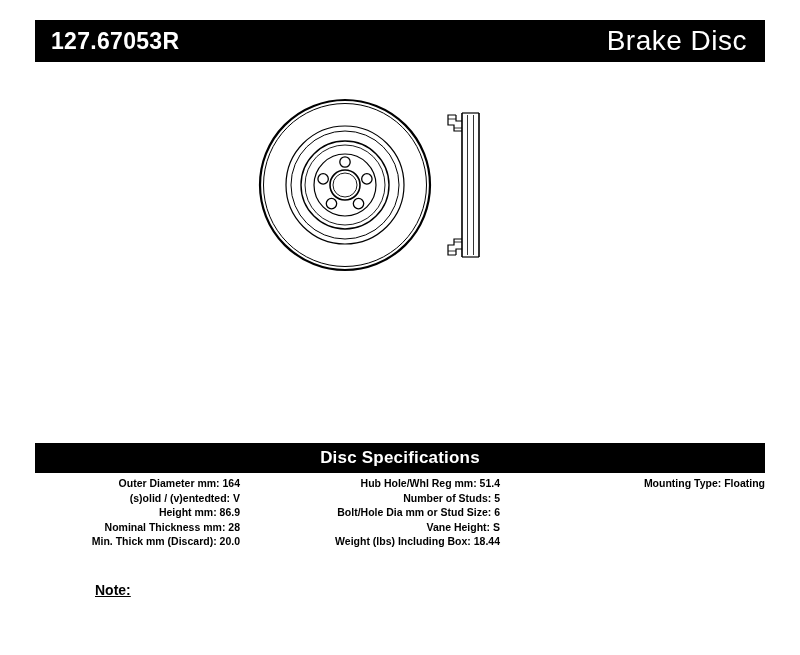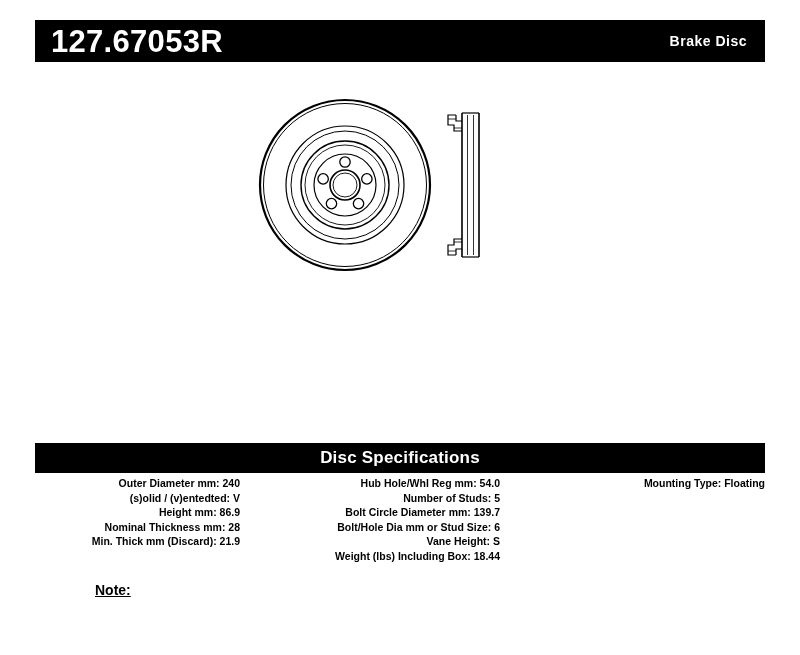--- a/index.html
+++ b/index.html
@@ -32,28 +32,28 @@
     height: 42px;
     background: #000000;
     color: #ffffff;
     display: flex;
     align-items: center;
     justify-content: space-between;
     box-sizing: border-box;
     padding: 0 18px 0 16px;
   }
   .part-number {
-    font-size: 31px;
+    font-size: 23px;
     font-weight: bold;
     letter-spacing: 0.3px;
     line-height: 1;
   }
   .doc-title {
-    font-size: 14px;
-    font-weight: bold;
+    font-size: 28px;
+    font-weight: normal;
     letter-spacing: 0.5px;
     line-height: 1;
   }
 
   
   .drawing {
     position: absolute;
     left: 250px;
     top: 85px;
     width: 300px;
@@ -184,30 +184,29 @@
       </g>
     </svg>
   </div>
 
   <div class="spec-bar">
     <span class="spec-bar-title">Disc Specifications</span>
   </div>
 
   <div class="spec-columns">
     <div class="spec-col spec-col-1">
-      <div class="spec-line">Outer Diameter mm: 240</div>
+      <div class="spec-line">Outer Diameter mm: 164</div>
       <div class="spec-line">(s)olid / (v)entedted: V</div>
       <div class="spec-line">Height mm: 86.9</div>
       <div class="spec-line">Nominal Thickness mm: 28</div>
-      <div class="spec-line">Min. Thick mm (Discard): 21.9</div>
+      <div class="spec-line">Min. Thick mm (Discard): 20.0</div>
     </div>
     <div class="spec-col spec-col-2">
-      <div class="spec-line">Hub Hole/Whl Reg mm: 54.0</div>
+      <div class="spec-line">Hub Hole/Whl Reg mm: 51.4</div>
       <div class="spec-line">Number of Studs: 5</div>
-      <div class="spec-line">Bolt Circle Diameter mm: 139.7</div>
       <div class="spec-line">Bolt/Hole Dia mm or Stud Size: 6</div>
       <div class="spec-line">Vane Height: S</div>
       <div class="spec-line">Weight (lbs) Including Box: 18.44</div>
     </div>
     <div class="spec-col spec-col-3">
       <div class="spec-line">Mounting Type: Floating</div>
     </div>
   </div>
 
   <div class="note">Note:</div>

